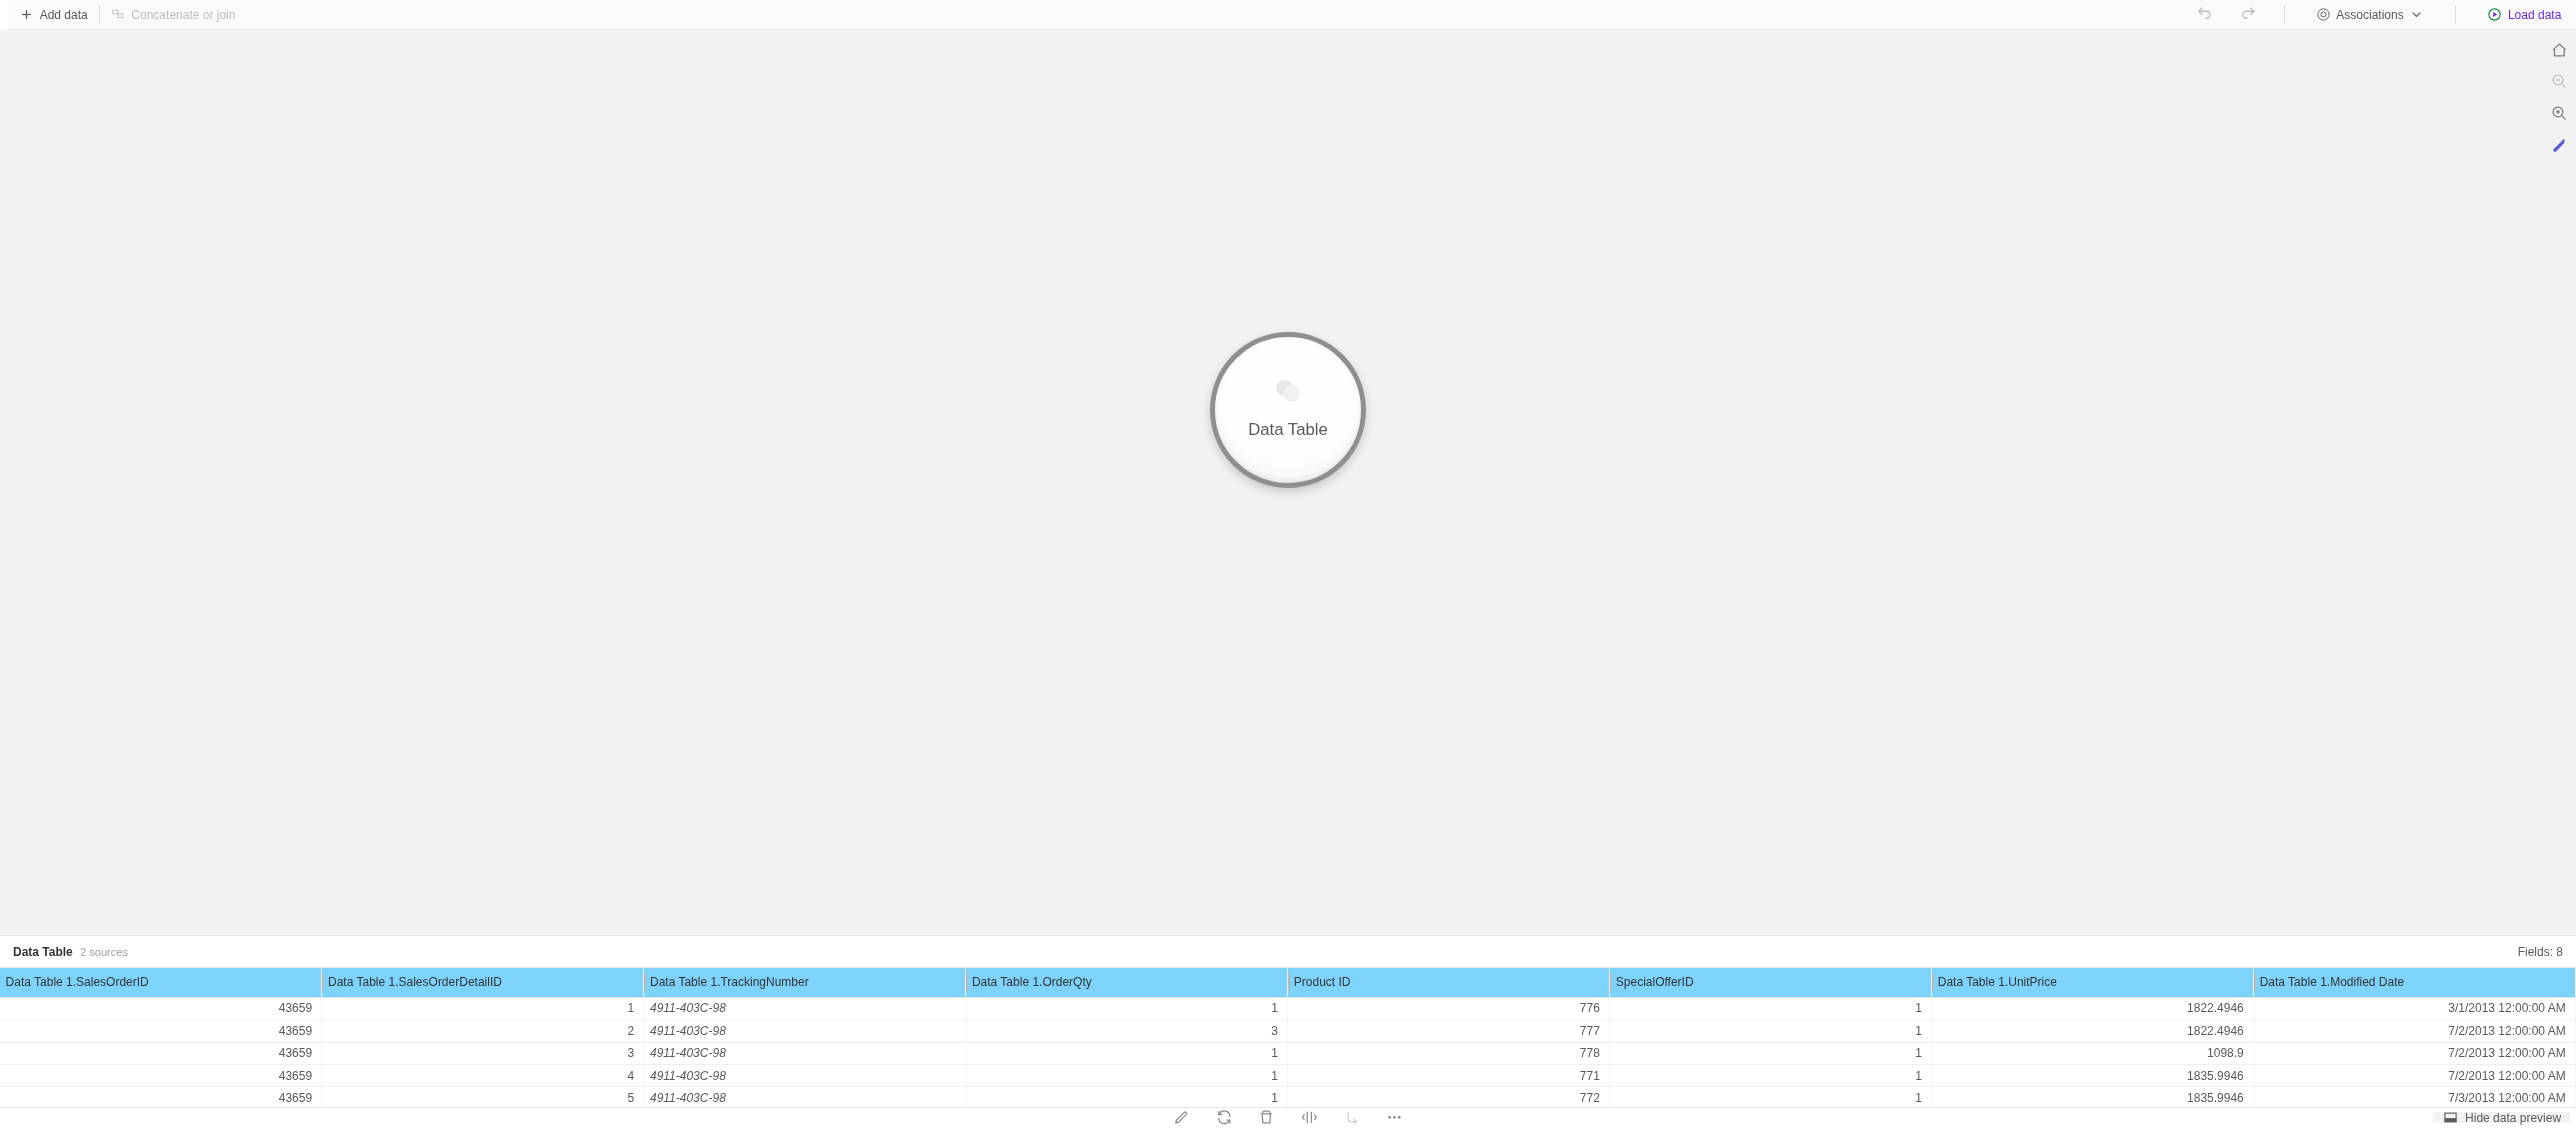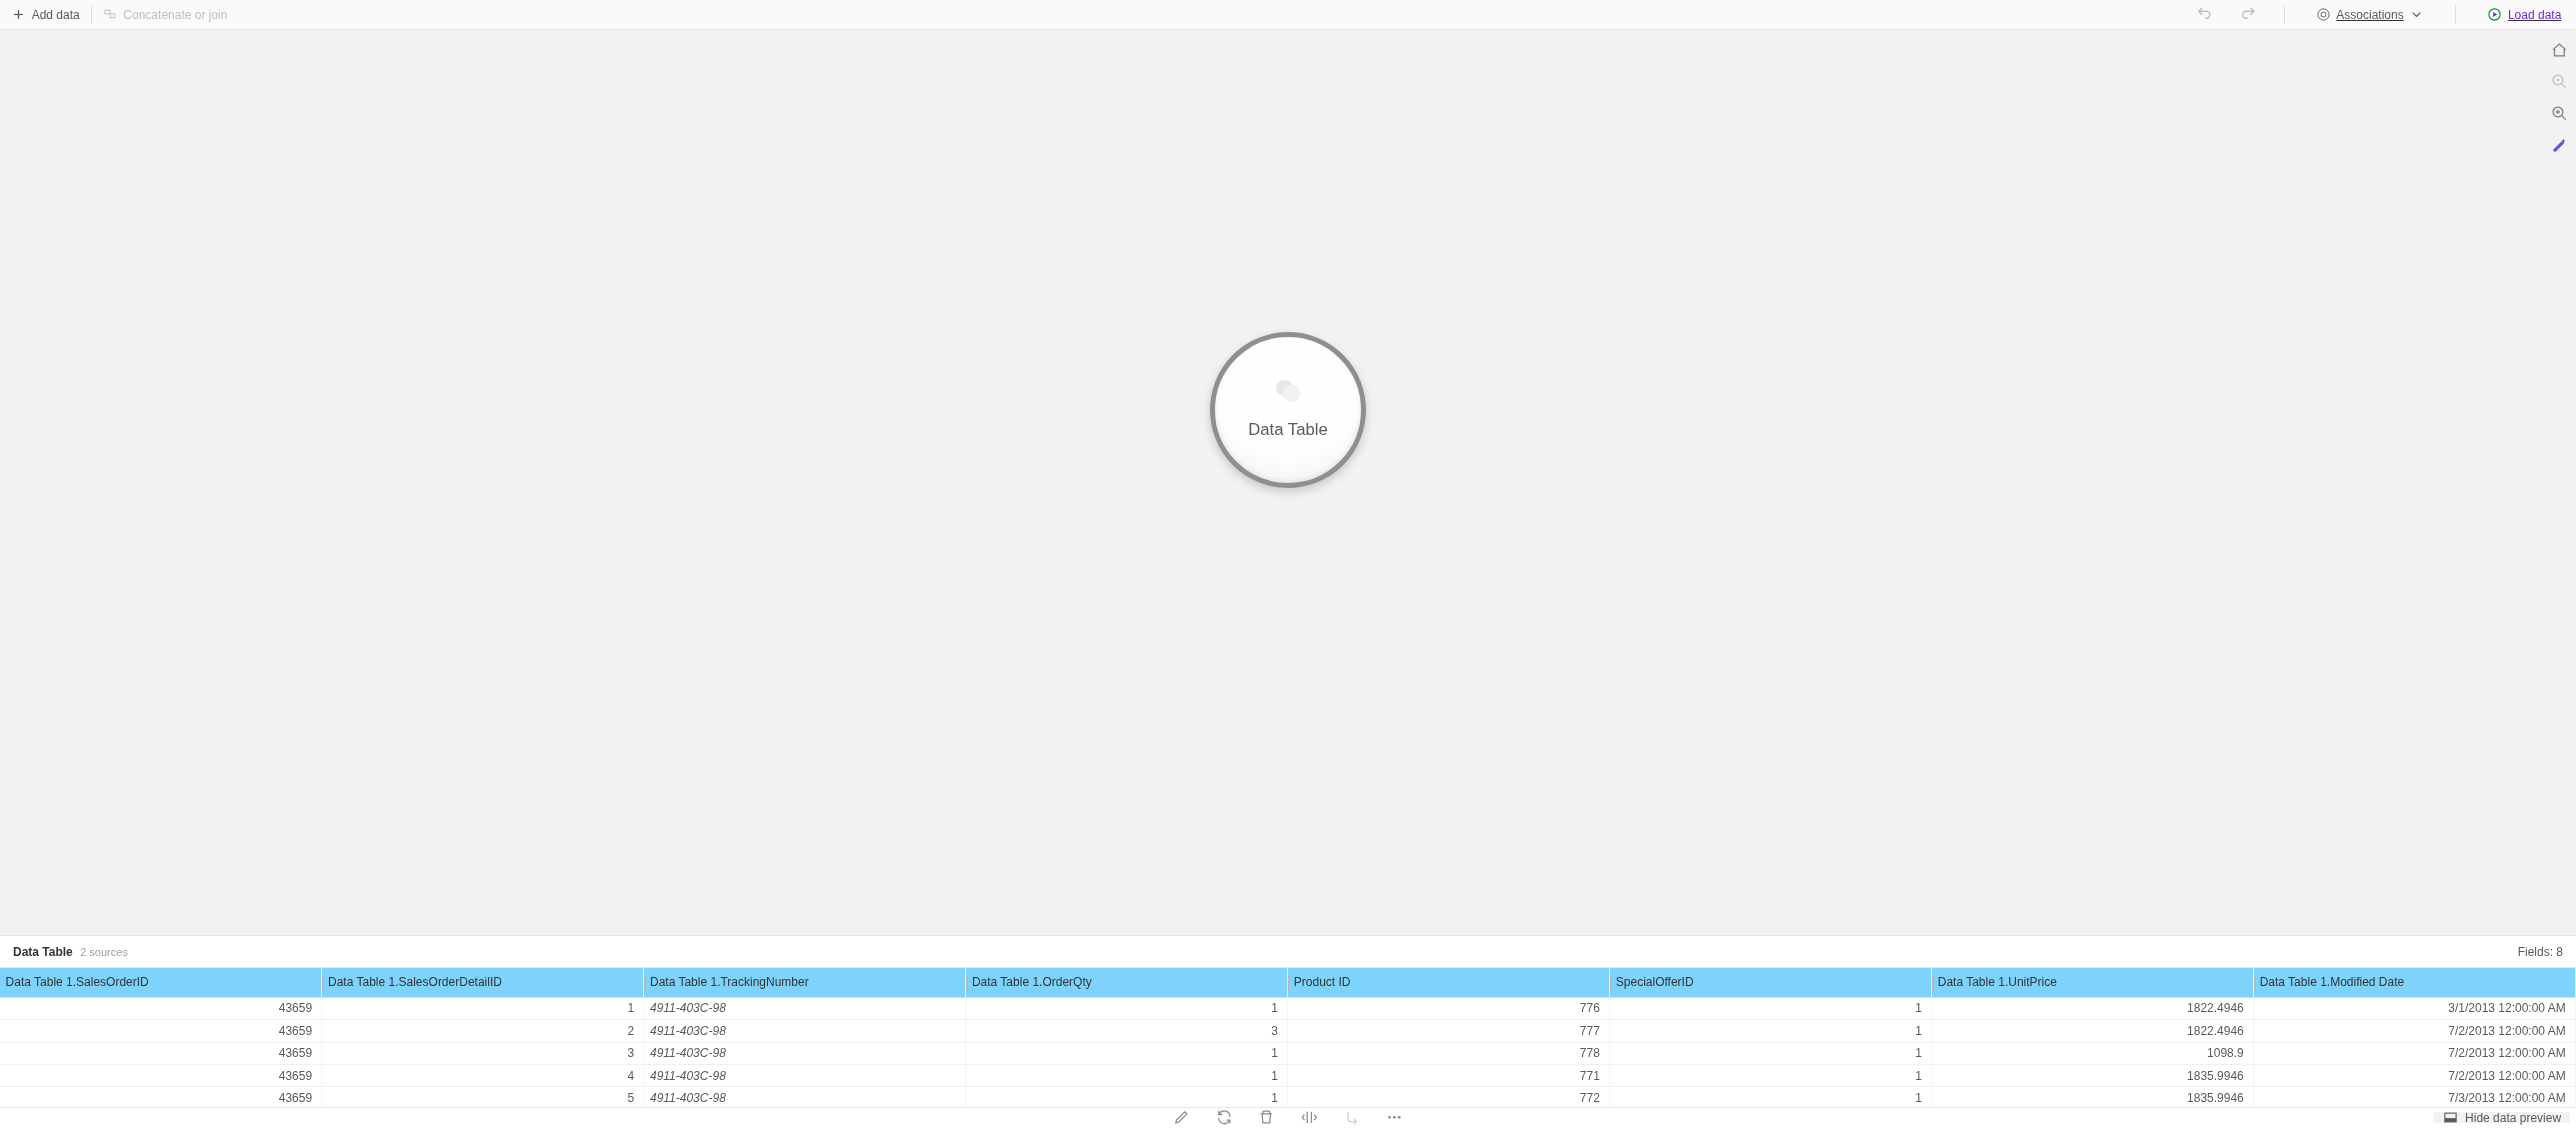--- a/index.html
+++ b/index.html
@@ -1,24 +1,24 @@
 <!DOCTYPE html>
 <html style="font-size:15px"><head>
 <meta charset="utf-8">
 <style>
 * { margin: 0; padding: 0; box-sizing: border-box; font-family: -apple-system, BlinkMacSystemFont, "Segoe UI", Arial, sans-serif; }
 html, body { width: 100%; height: 100%; background: #fff; overflow: hidden; }
 
 .toolbar {
   display: flex; align-items: center; height: 30px;
   border-bottom: 0.9px solid #e6e6e6; background: #fafafa;
-  padding: 0 3.7px; font-size: 12px; color: #333;
+  padding: 0 3.7px; font-size: 12px; color: #333; margin-left: 8px;
 }
 .toolbar .left { display: flex; align-items: center; gap: 0; }
-.toolbar .right { margin-left: auto; display: flex; align-items: center; gap: 20px; text-decoration: underline; }
+.toolbar .right { margin-left: auto; display: flex; align-items: center; gap: 20px; }
 .toolbar .btn { display: flex; align-items: center; gap: 5.6px; padding: 3.7px 7.4px; cursor: pointer; color: #595959; }
 .toolbar .btn.disabled { color: #bdbdbd; cursor: default; }
 .toolbar .sep { width: 0.9px; height: 18.6px; background: #e0e0e0; margin: 0 3.7px; }
 .toolbar .btn svg { width: 15px; height: 15px; }
 .toolbar .load-btn { color: #6d28d9; font-weight: 500; padding-right: 11px; text-align: center;}
 .toolbar .load-btn svg { stroke: #0a8a3a; }
 .toolbar .icon-btn { padding: 3.7px; color: #bdbdbd; }
 .toolbar .icon-btn svg { width: 16.7px; height: 16.7px; }
 .toolbar .assoc { color: #595959; }
 .toolbar .chev { width: 9.3px; height: 9.3px; }

